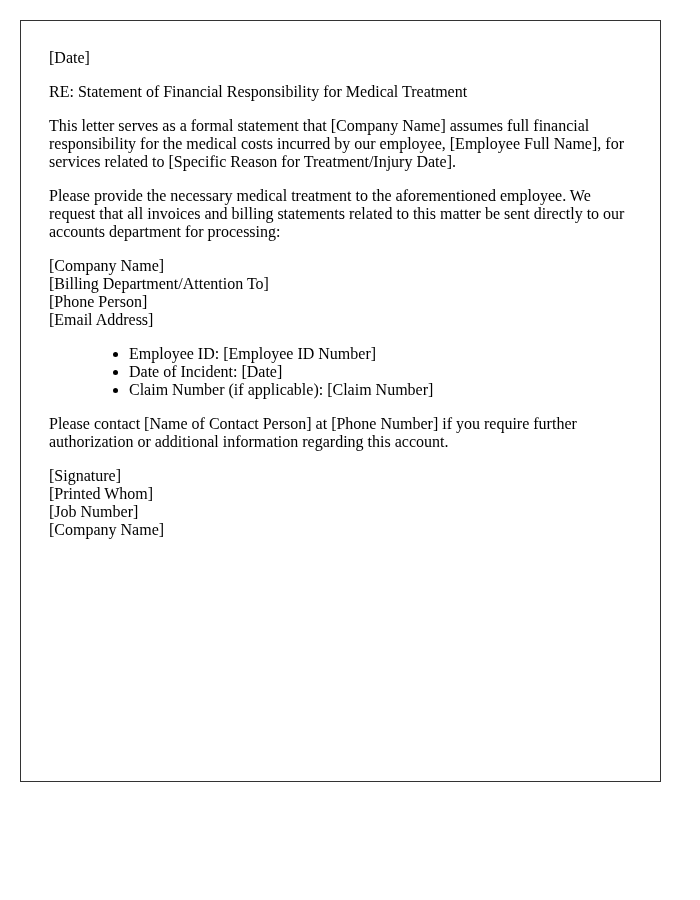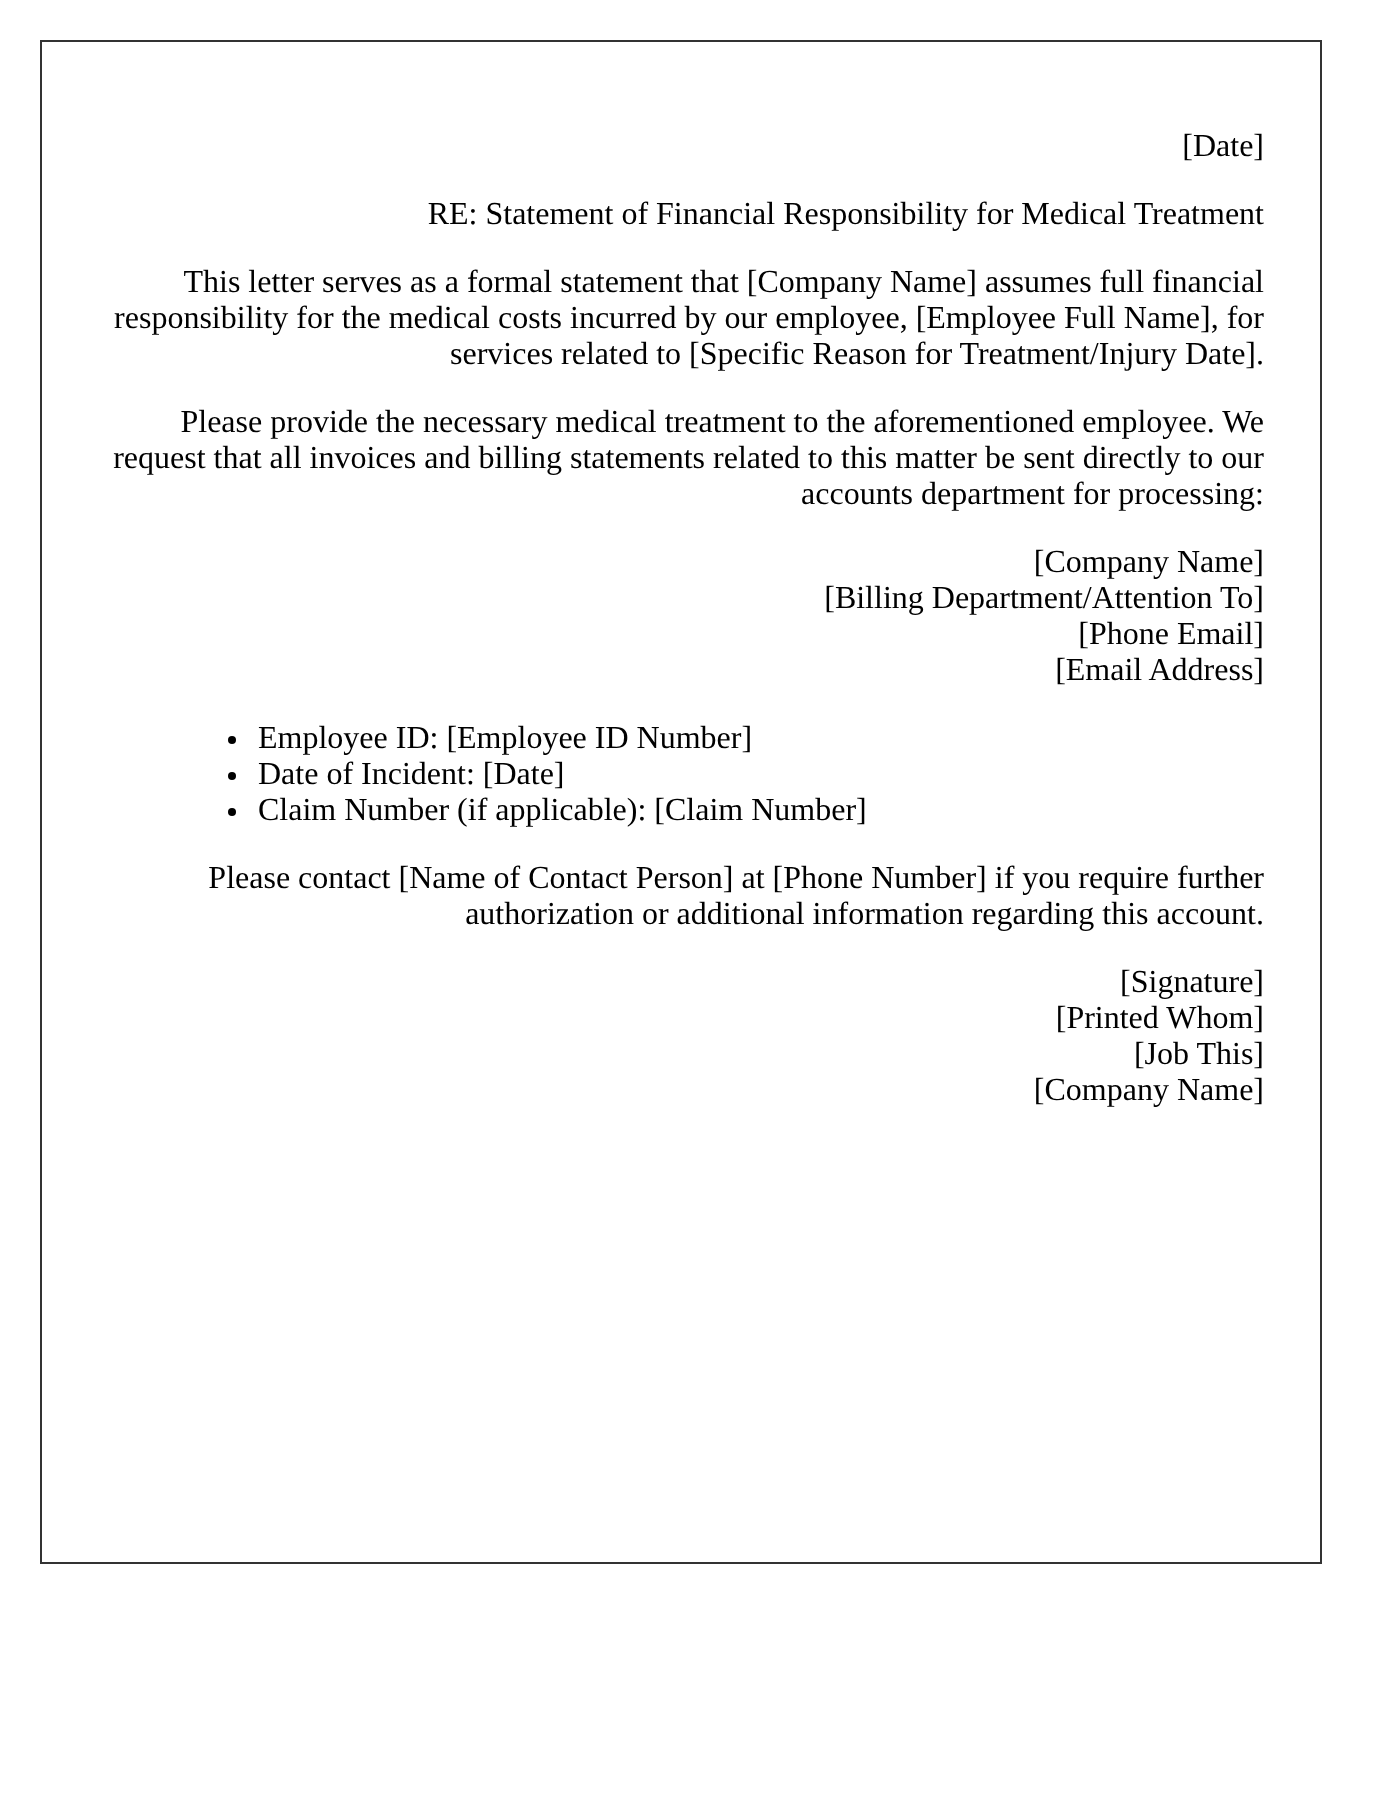--- a/index.html
+++ b/index.html
@@ -19,23 +19,22 @@
       position: absolute;
       left: 20px;
       top: 20px;
       width: 583px;
       height: 704px;
       border: 1px solid #333333;
       padding: 28px 28px 28px 28px;
       box-sizing: content-box;
     }
     .para {
-      margin: 16px 0 16px 0;
+      margin: 0 0 16px 0;
       line-height: 18px;
-      text-align: right;
     }
     .block-line {
       display: block;
       line-height: 18px;
     }
     .subject {
       font-weight: normal;
     }
     ul.details {
       margin: 0 0 16px 0;
@@ -58,34 +57,34 @@
   <p class="para subject">RE: Statement of Financial Responsibility for Medical Treatment</p>
 
 
   <p class="para">This letter serves as a formal statement that [Company Name] assumes full financial responsibility for the medical costs incurred by our employee, [Employee Full Name], for services related to [Specific Reason for Treatment/Injury Date].</p>
 
   <p class="para">Please provide the necessary medical treatment to the aforementioned employee. We request that all invoices and billing statements related to this matter be sent directly to our accounts department for processing:</p>
 
   <p class="para">
     <span class="block-line">[Company Name]</span>
     <span class="block-line">[Billing Department/Attention To]</span>
-    <span class="block-line">[Phone Email]</span>
+    <span class="block-line">[Phone Person]</span>
     <span class="block-line">[Email Address]</span>
   </p>
 
 
   <ul class="details">
     <li>Employee ID: [Employee ID Number]</li>
     <li>Date of Incident: [Date]</li>
     <li>Claim Number (if applicable): [Claim Number]</li>
   </ul>
 
   <p class="para">Please contact [Name of Contact Person] at [Phone Number] if you require further authorization or additional information regarding this account.</p>
 
 
   <p class="para">
     <span class="block-line">[Signature]</span>
     <span class="block-line">[Printed Whom]</span>
-    <span class="block-line">[Job This]</span>
+    <span class="block-line">[Job Number]</span>
     <span class="block-line">[Company Name]</span>
   </p>
 
 </div>
 
 </body></html>

